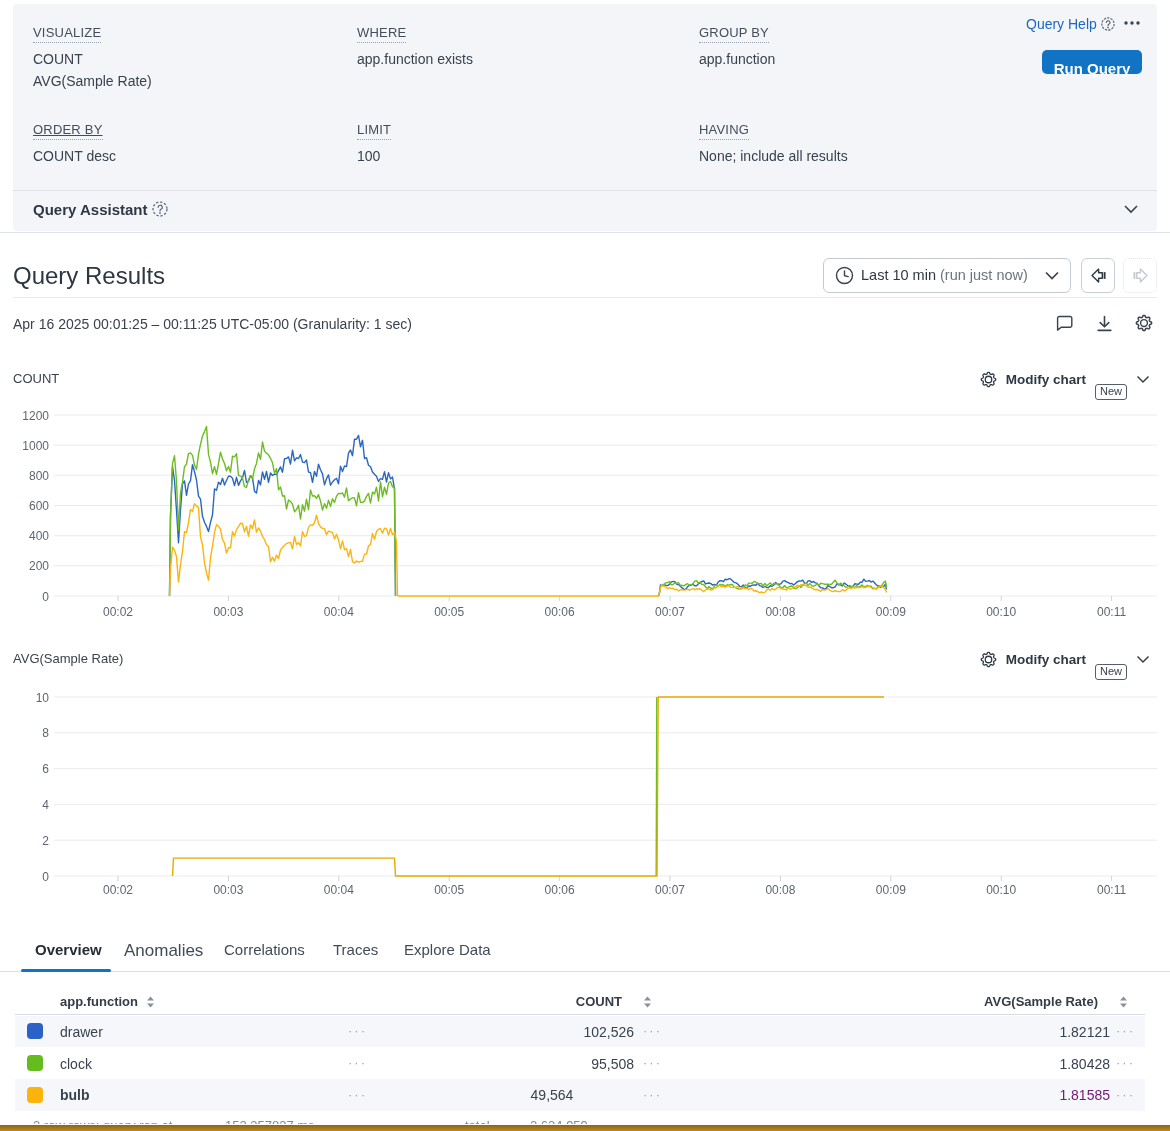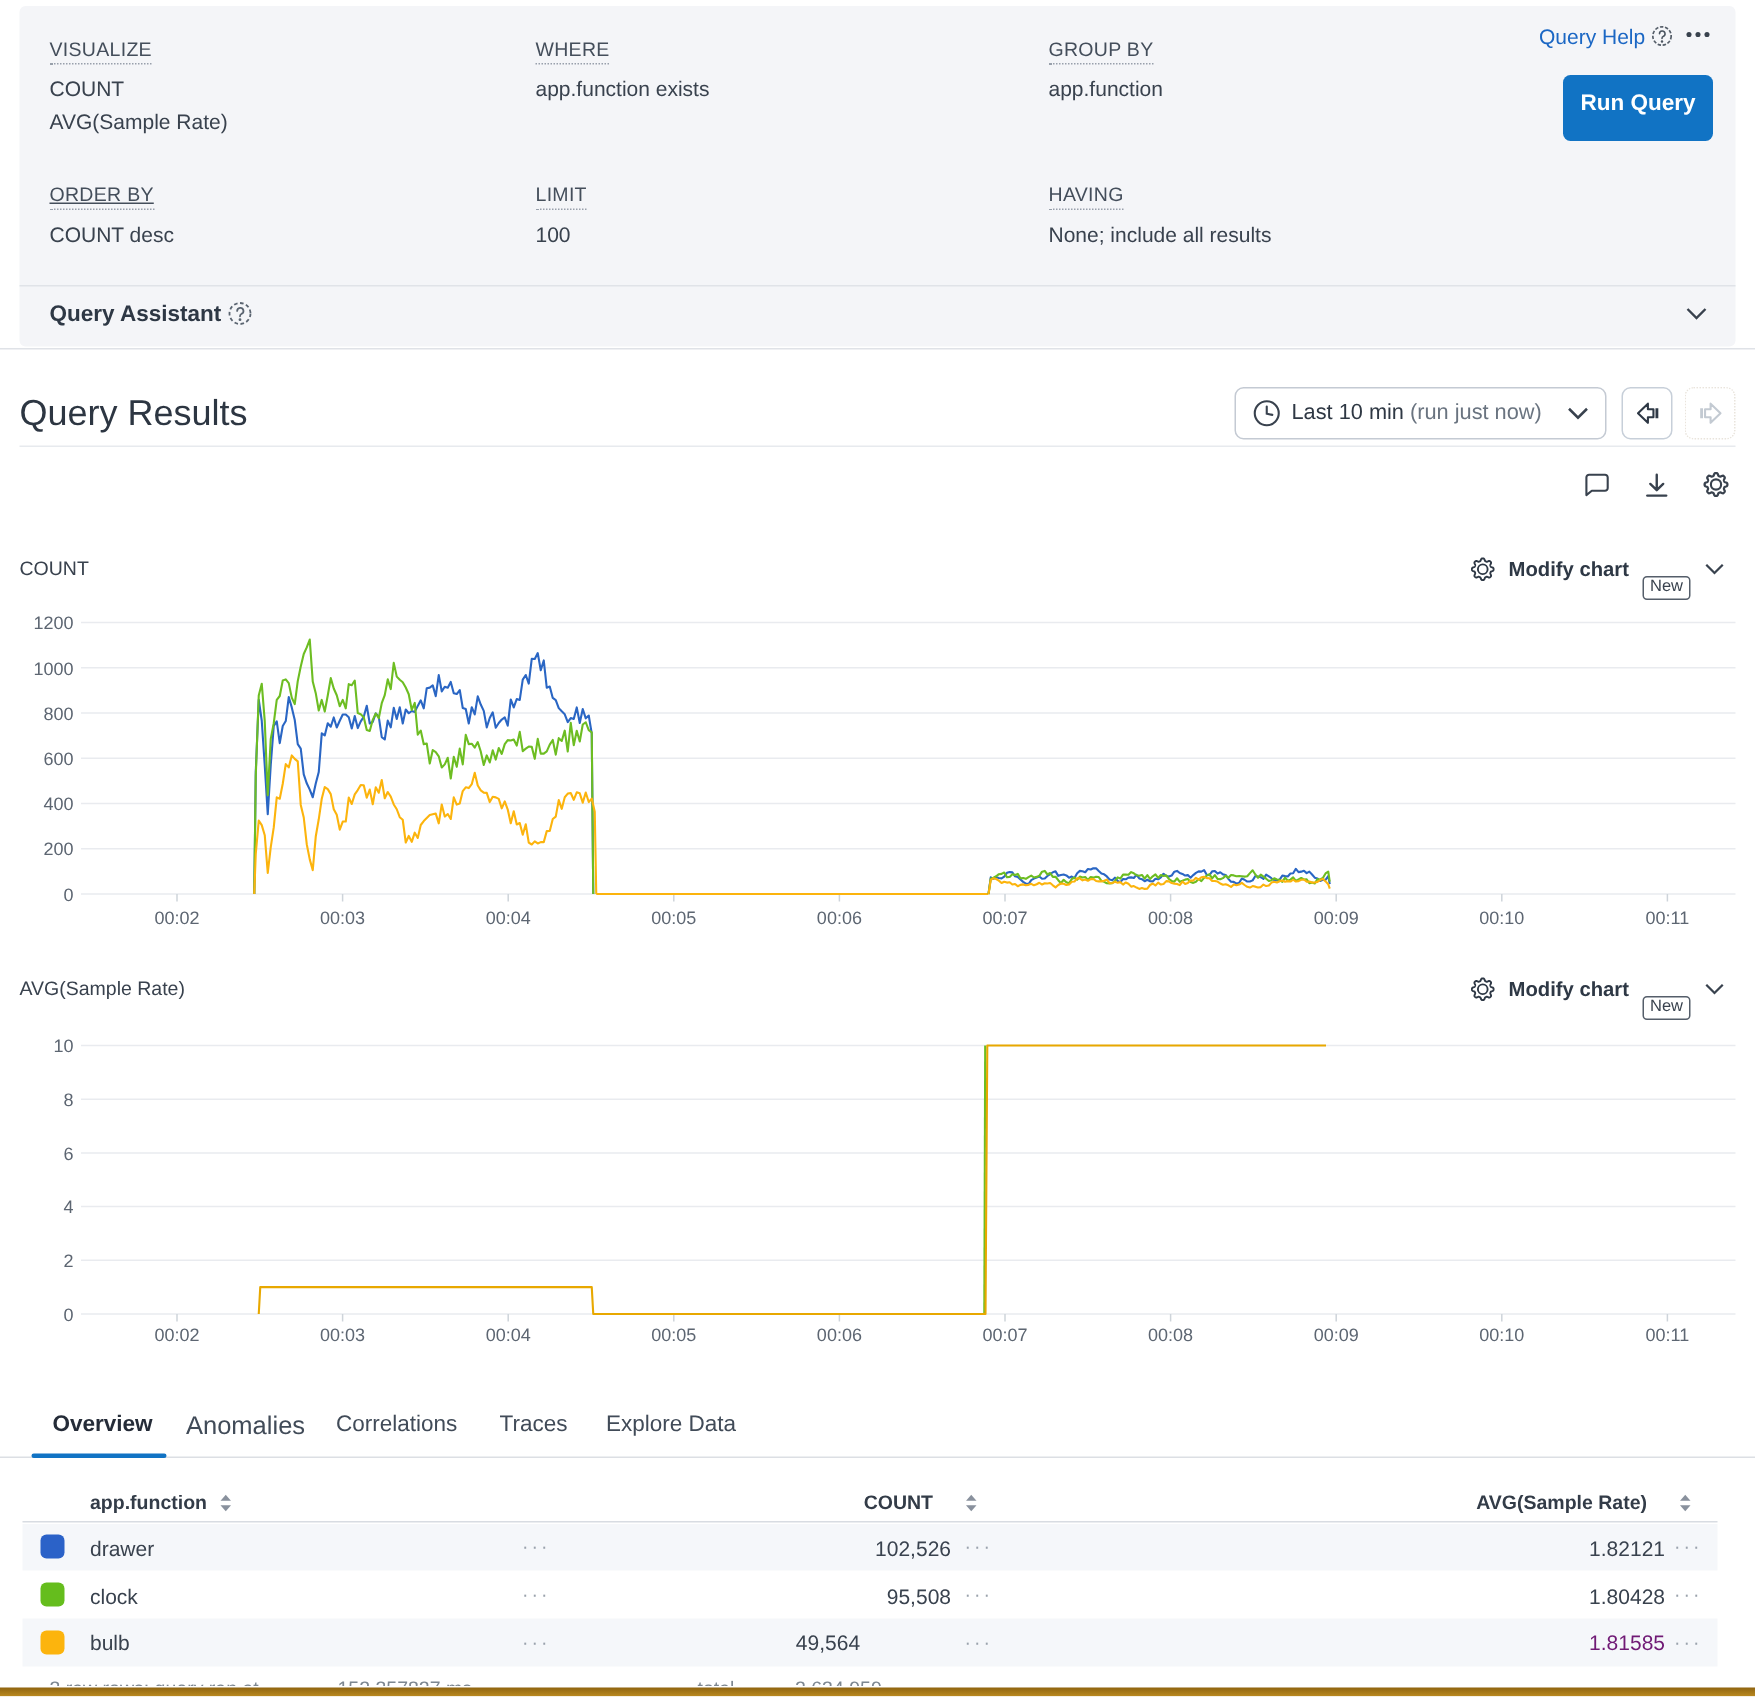--- a/index.html
+++ b/index.html
@@ -46,21 +46,21 @@
       <circle cx="8" cy="8" r="7" fill="none" stroke="#555e69" stroke-width="1.3" stroke-dasharray="2.6 1.3"></circle>
       <path d="M6.1 6.3 A2.1 2.1 0 1 1 8.9 8.3 C8.25 8.62 8 9.1 8 9.9" fill="none" stroke="#4a5460" stroke-width="1.2" stroke-linecap="round"></path>
       <circle cx="8" cy="12.1" r="0.95" fill="#4a5460"></circle>
     </svg>
   <svg class="abs" style="left:1124px; top:20px;" width="16" height="6" viewBox="0 0 16 6">
       <circle cx="2" cy="3" r="1.7" fill="#39424e"></circle>
       <circle cx="8" cy="3" r="1.7" fill="#39424e"></circle>
       <circle cx="14" cy="3" r="1.7" fill="#39424e"></circle>
     </svg>
 
-  <div class="abs" style="left:1042px; top:50px; width:100px; height:44px; background:#1173c4; border-radius:5px; color:#fff; font-size:15px; font-weight:bold; text-align:center; line-height:38px;">Run Query</div>
+  <div class="abs" style="left:1042px; top:50px; width:100px; height:24px; background:#1173c4; border-radius:5px; color:#fff; font-size:15px; font-weight:bold; text-align:center; line-height:38px;">Run Query</div>
 
   <div class="abs" style="left:13px; top:190px; width:1144px; height:1px; background:#e0e3e8;"></div>
   <div class="abs" style="left:33px; top:201px; font-size:15px; font-weight:bold; color:#2e3845;">Query Assistant</div>
   <svg class="abs" style="left:152px; top:201px;" width="16" height="16" viewBox="0 0 16 16">
       <circle cx="8" cy="8" r="7" fill="none" stroke="#5a6470" stroke-width="1.2" stroke-dasharray="2.4 1.7"></circle>
       <path d="M6.1 6.3 A2.1 2.1 0 1 1 8.9 8.3 C8.25 8.62 8 9.1 8 9.9" fill="none" stroke="#5a6470" stroke-width="1.2" stroke-linecap="round"></path>
       <circle cx="8" cy="12.1" r="0.95" fill="#5a6470"></circle>
     </svg>
   <svg class="abs" style="left:1123px; top:204px;" width="16" height="10" viewBox="0 0 16 10">
       <path d="M2 2 L8 8 L14 2" fill="none" stroke="#39424e" stroke-width="1.6"></path>
@@ -86,20 +86,21 @@
     <line x1="15.6" y1="6.1" x2="15.6" y2="12.9" stroke="#2e3845" stroke-width="1.9"></line>
   </svg>
   <div class="abs" style="left:1123px; top:258px; width:34px; height:35px; border:1px dotted #e9e4dc; border-radius:6px; background:#fff;"></div>
   <svg class="abs" style="left:1131px; top:266px;" width="19" height="19" viewBox="0 0 19 19">
     <path d="M9.4 3.1 L16.0 9.5 L9.4 15.9 V12.2 H5.7 V6.8 H9.4 Z" fill="none" stroke="#c3cad2" stroke-width="1.4" stroke-linejoin="round"></path>
     <line x1="3.4" y1="6.1" x2="3.4" y2="12.9" stroke="#c3cad2" stroke-width="1.9"></line>
   </svg>
 
   <div class="abs" style="left:13px; top:297px; width:1144px; height:1px; background:#e7eaee;"></div>
 
+  <div class="abs" style="left:13px; top:316px; font-size:14px; color:#39424e;">Apr 16 2025 00:01:25 – 00:11:25 UTC-05:00 (Granularity: 1 sec)</div>
 
   <svg class="abs" style="left:1055px; top:314px;" width="19" height="18" viewBox="0 0 19 18">
     <path d="M2.6 16.1 V4.3 A1.8 1.8 0 0 1 4.4 2.5 H15.0 A1.8 1.8 0 0 1 16.8 4.3 V11.4 A1.8 1.8 0 0 1 15.0 13.2 H6.2 Z" fill="none" stroke="#39424e" stroke-width="1.4" stroke-linejoin="round"></path>
   </svg>
 
   <svg class="abs" style="left:1095px; top:314px;" width="19" height="19" viewBox="0 0 19 19">
     <path d="M9.5 2.5 V12.2 M5.2 8.6 L9.5 12.8 L13.8 8.6" fill="none" stroke="#39424e" stroke-width="1.6" stroke-linecap="round" stroke-linejoin="round"></path>
     <line x1="3.2" y1="16.4" x2="15.8" y2="16.4" stroke="#39424e" stroke-width="1.6" stroke-linecap="round"></line>
   </svg>
 
@@ -273,21 +274,21 @@
 
   <div class="abs" style="left:27px; top:1055.0px; width:16px; height:16px; border-radius:4px; background:#65bd1d;"></div>
   <div class="abs" style="left:60px; top:1055.5px; font-size:14px; color:#39424e;">clock</div>
   <div class="abs" style="left:348px; top:1055.0px; font-size:13px; color:#9aa2ac; letter-spacing:2px;">···</div>
   <div class="abs" style="left:534px; top:1055.5px; width:100px; text-align:right; font-size:14px; color:#39424e;">95,508</div>
   <div class="abs" style="left:643px; top:1055.0px; font-size:13px; color:#9aa2ac; letter-spacing:2px;">···</div>
   <div class="abs" style="left:1010px; top:1055.5px; width:100px; text-align:right; font-size:14px; color:#39424e;">1.80428</div>
   <div class="abs" style="left:1116px; top:1055.0px; font-size:13px; color:#9aa2ac; letter-spacing:2px;">···</div>
 <div class="abs" style="left:15px; top:1078.9px; width:1130px; height:31.7px; background:#f5f7fa;"></div>
   <div class="abs" style="left:27px; top:1086.8px; width:16px; height:16px; border-radius:4px; background:#fcb40d;"></div>
-  <div class="abs" style="left:60px; top:1087.2px; font-size:14px; color:#39424e;">bulb</div>
+  <div class="abs" style="left:60px; top:1087.2px; font-size:14px; color:#39424e;font-weight:bold;">bulb</div>
   <div class="abs" style="left:348px; top:1086.8px; font-size:13px; color:#9aa2ac; letter-spacing:2px;">···</div>
   <div class="abs" style="left:502px; top:1087.2px; width:100px; text-align:center; font-size:14px; color:#39424e;">49,564</div>
   <div class="abs" style="left:643px; top:1086.8px; font-size:13px; color:#9aa2ac; letter-spacing:2px;">···</div>
   <div class="abs" style="left:1010px; top:1087.2px; width:100px; text-align:right; font-size:14px; color:#701a75;">1.81585</div>
   <div class="abs" style="left:1116px; top:1086.8px; font-size:13px; color:#9aa2ac; letter-spacing:2px;">···</div>
 
   <div class="abs" style="left:0px; top:1112px; width:1170px; height:12px; overflow:hidden;">
     <div class="abs" style="left:33px; top:6px; font-size:13px; color:#7d8791;">3 raw rows; query ran at</div>
     <div class="abs" style="left:225px; top:6px; font-size:13px; color:#7d8791;">152.357827 ms</div>
     <div class="abs" style="left:465px; top:6px; font-size:13px; color:#7d8791;">total</div>

